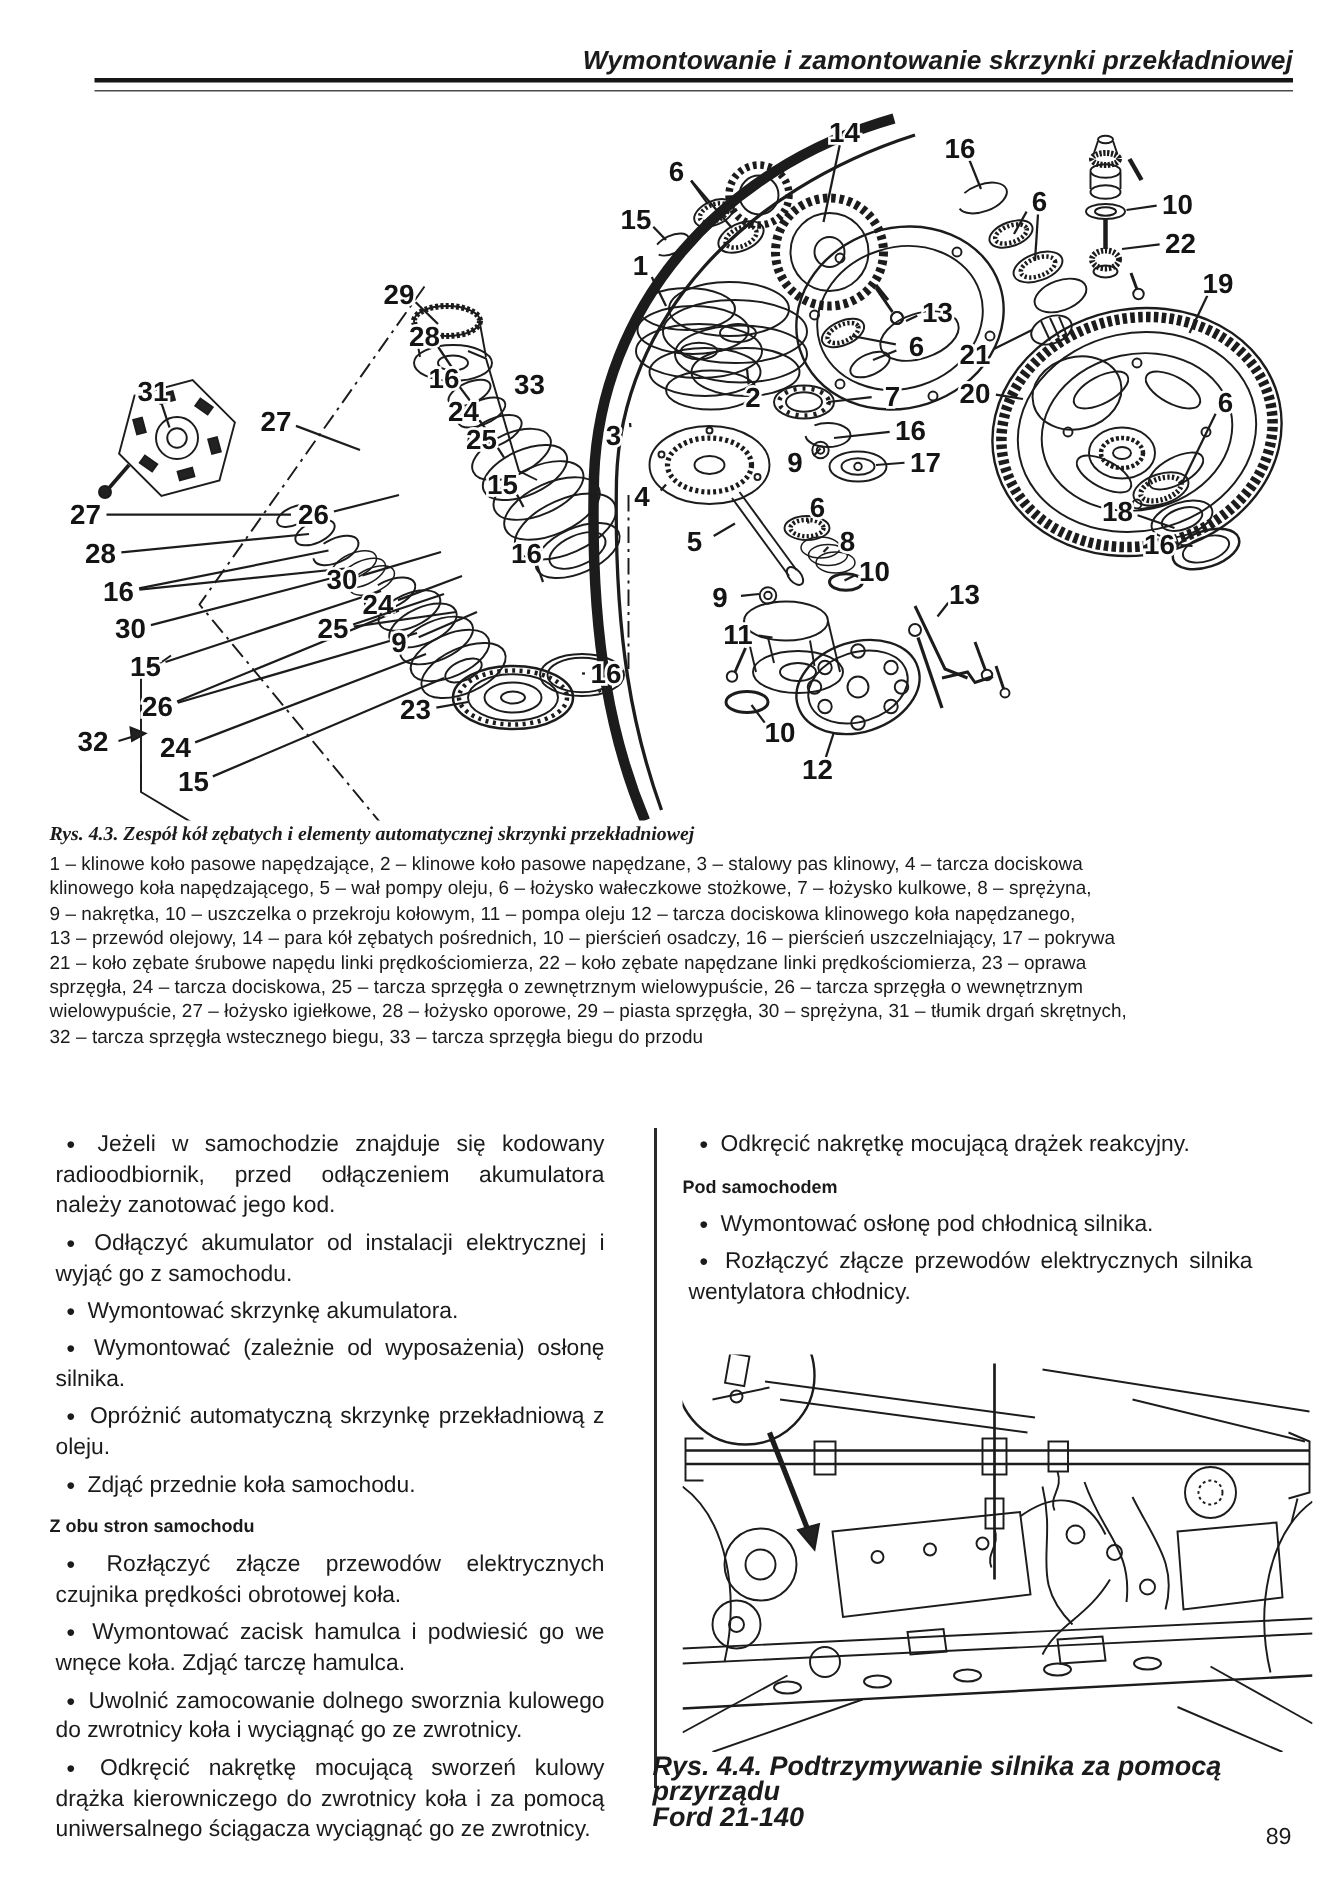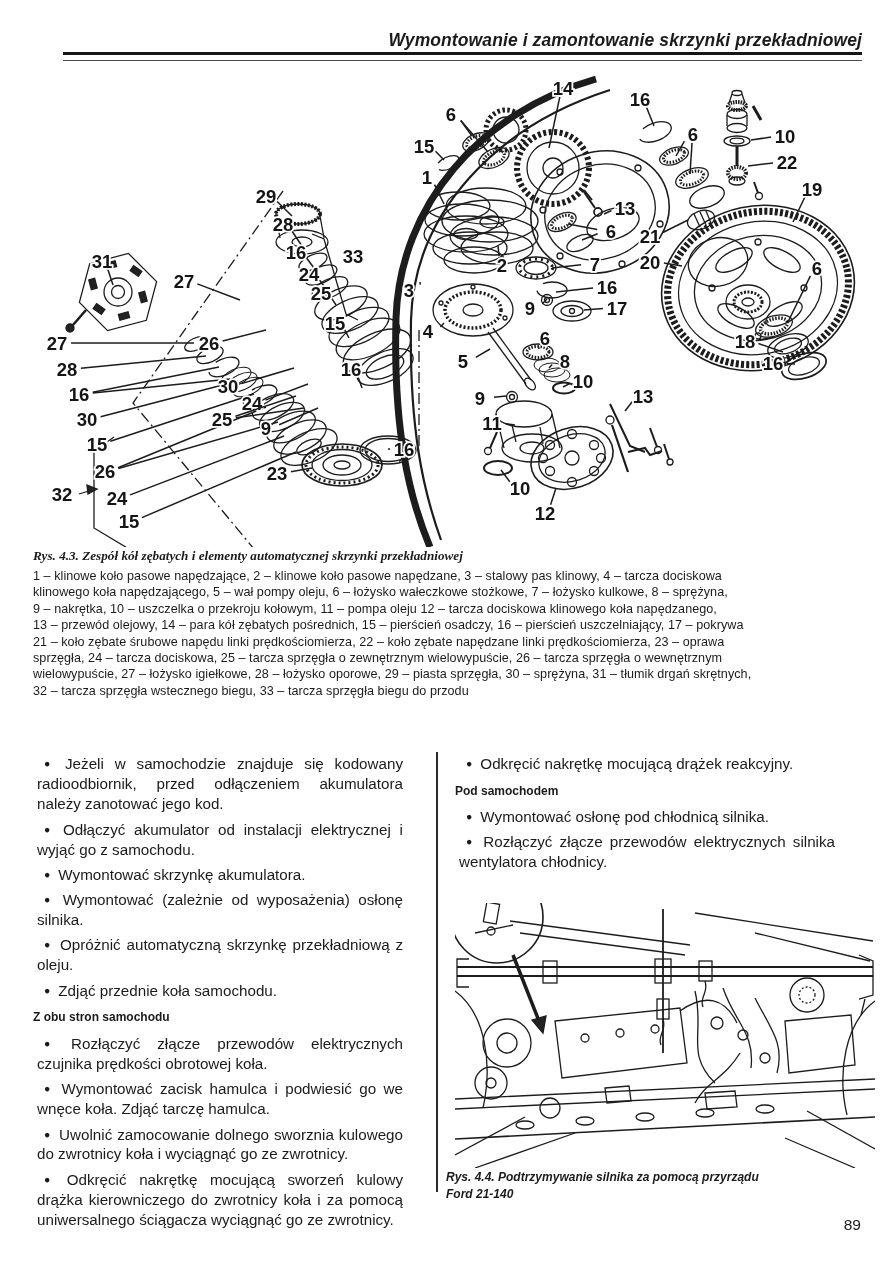--- a/index.html
+++ b/index.html
@@ -14,22 +14,22 @@
   .cap43{position:absolute;left:33px;top:548px;width:833px;}
   .cap-title{font-style:italic;font-weight:bold;font-size:13.2px;margin-bottom:4px;font-family:Liberation Serif, serif;}
   .legend-line{font-size:12.6px;line-height:16.4px;letter-spacing:0.05px;}
   .col{position:absolute;top:749px;font-size:15.2px;line-height:20.4px;text-align:justify;}
   #col-left{left:33px;width:374px;}
   #col-right{left:455px;width:384px;}
   .col p.bullet{margin:4px;}
   .dot{font-size:10.5px;vertical-align:1.5px;padding:0 8px 0 7px;}
   .colhead{font-weight:bold;margin:7px 0 5px 0;text-align:left;font-size:12px;}
   .coldiv{position:absolute;left:436px;top:752px;width:1.6px;height:440px;background:#2a2a2a;}
-  .cap44{position:absolute;left:446px;top:1169px;width:400px;font-style:italic;font-weight:bold;
-        font-size:12px;line-height:17px;}
+  .cap44{position:absolute;left:435px;top:1169px;width:400px;font-style:italic;font-weight:bold;
+        font-size:18px;line-height:17px;}
   .pageno{position:absolute;top:1216px;right:32px;font-size:15.5px;}
   .plabel{font-family:"Liberation Sans","DejaVu Sans",sans-serif;font-weight:bold;font-size:18.5px;
         fill:#141414;stroke:#ffffff;stroke-width:3.5px;paint-order:stroke;}
   svg .art{stroke:#1c1c1c;fill:none;stroke-width:1.3;}
 </style>
 </head>
 <body>
 
 <div class="page">
 
@@ -421,21 +421,21 @@
         <text x="773" y="363" text-anchor="middle" dominant-baseline="central" class="plabel">16</text>
       </g>
   </svg>
 
   <div class="cap43">
     <div class="cap-title">Rys. 4.3. Zespół kół zębatych i elementy automatycznej skrzynki przekładniowej</div>
     <div id="legend">
         <div class="legend-line">1 – klinowe koło pasowe napędzające, 2 – klinowe koło pasowe napędzane, 3 – stalowy pas klinowy, 4 – tarcza dociskowa</div>
         <div class="legend-line">klinowego koła napędzającego, 5 – wał pompy oleju, 6 – łożysko wałeczkowe stożkowe, 7 – łożysko kulkowe, 8 – sprężyna,</div>
         <div class="legend-line">9 – nakrętka, 10 – uszczelka o przekroju kołowym, 11 – pompa oleju 12 – tarcza dociskowa klinowego koła napędzanego,</div>
-        <div class="legend-line">13 – przewód olejowy, 14 – para kół zębatych pośrednich, 15 – pierścień osadczy, 16 – pierścień uszczelniający, 17 – pokrywa</div>
+        <div class="legend-line">13 – przewód olejowy, 14 – para kół zębatych pośrednich, 10 – pierścień osadczy, 16 – pierścień uszczelniający, 17 – pokrywa</div>
         <div class="legend-line">21 – koło zębate śrubowe napędu linki prędkościomierza, 22 – koło zębate napędzane linki prędkościomierza, 23 – oprawa</div>
         <div class="legend-line">sprzęgła, 24 – tarcza dociskowa, 25 – tarcza sprzęgła o zewnętrznym wielowypuście, 26 – tarcza sprzęgła o wewnętrznym</div>
         <div class="legend-line">wielowypuście, 27 – łożysko igiełkowe, 28 – łożysko oporowe, 29 – piasta sprzęgła, 30 – sprężyna, 31 – tłumik drgań skrętnych,</div>
         <div class="legend-line">32 – tarcza sprzęgła wstecznego biegu, 33 – tarcza sprzęgła biegu do przodu</div>
       </div>
   </div>
 
   <div class="coldiv"></div>
   <div id="col-left" class="col">
       <p class="bullet"><span class="dot">●</span>Jeżeli w samochodzie znajduje się kodowany radioodbiornik, przed odłączeniem akumulatora należy zanotować jego kod.</p>

